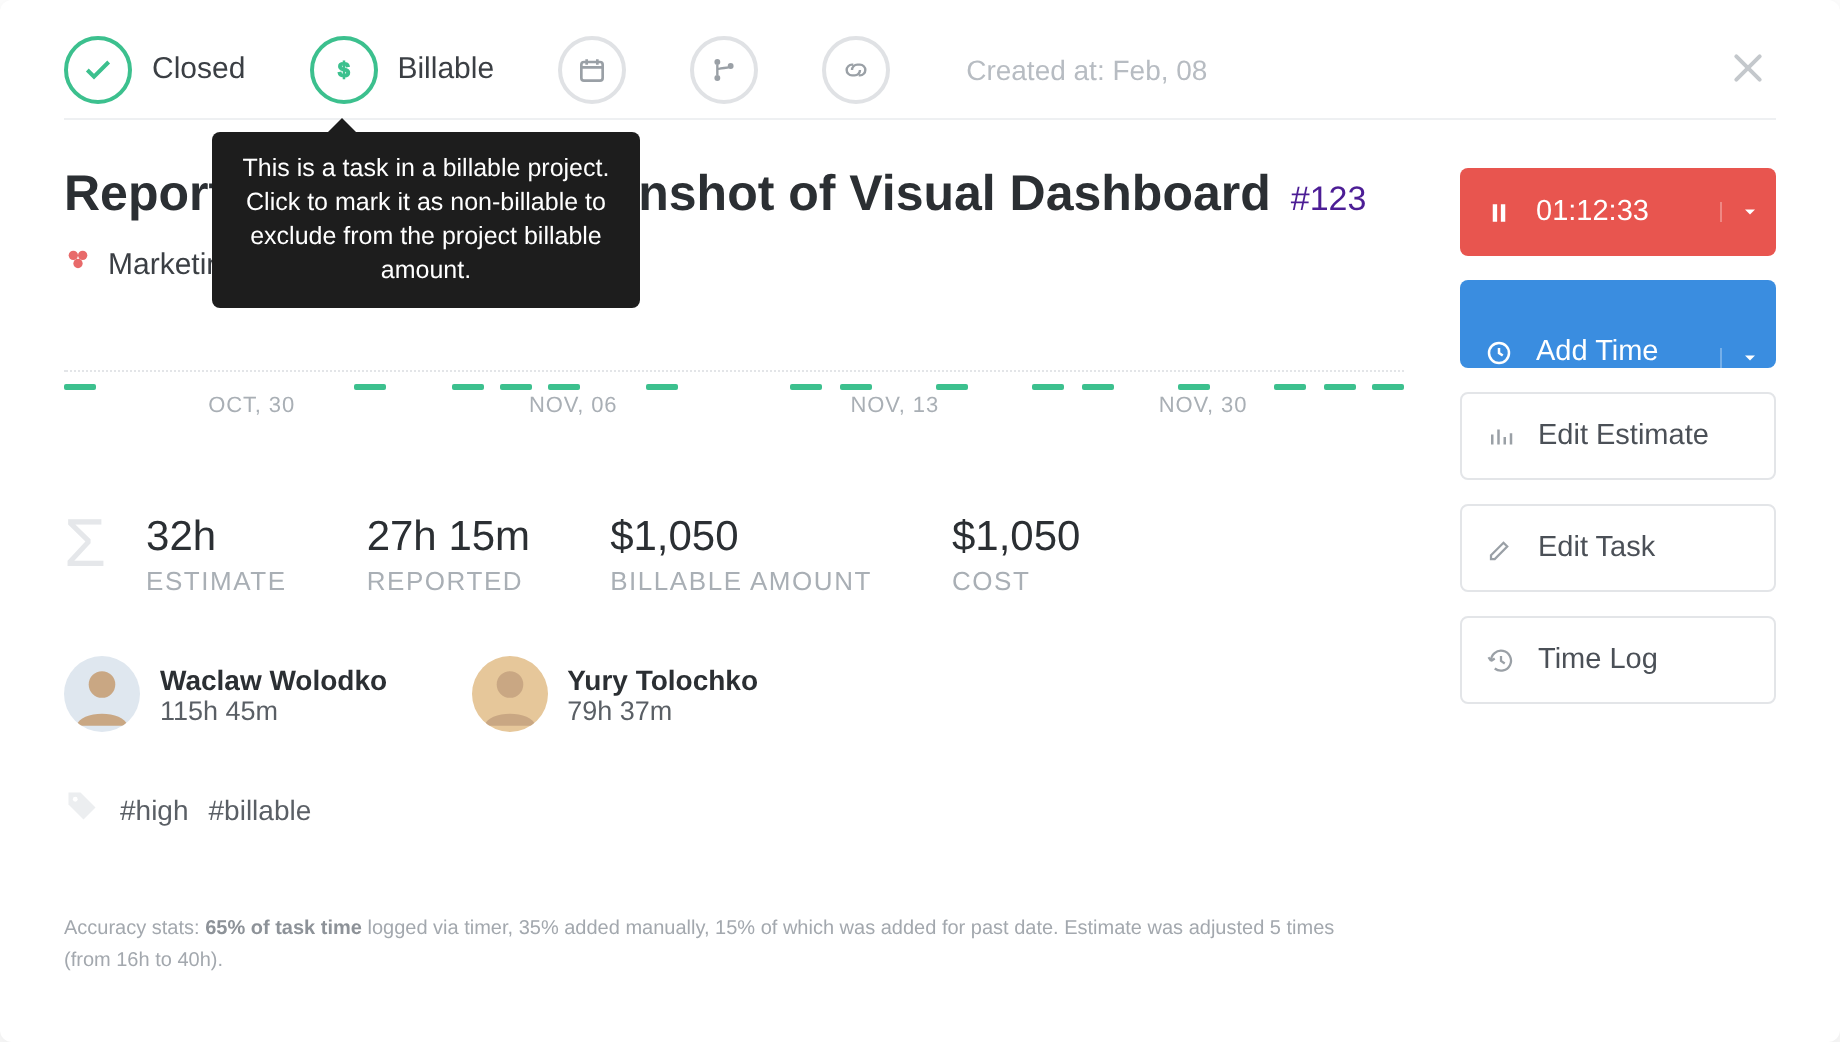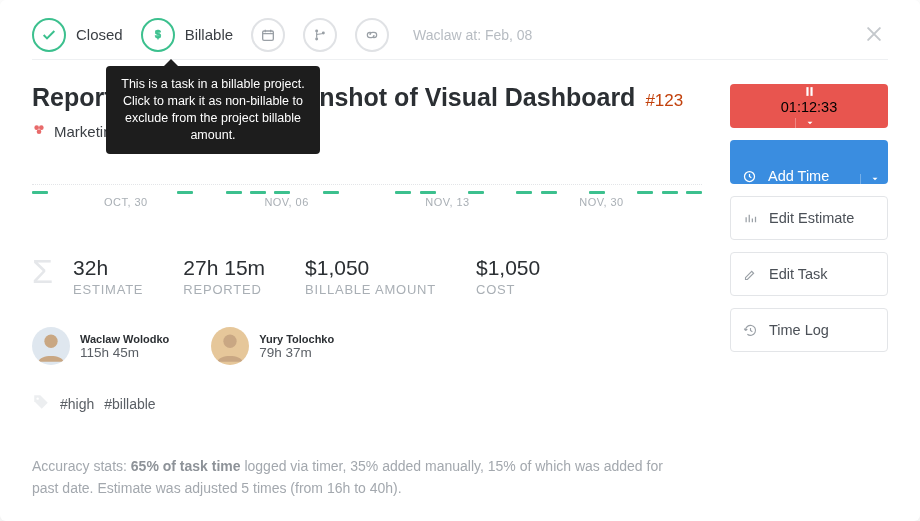--- a/index.html
+++ b/index.html
@@ -3,21 +3,21 @@
 <meta charset="utf-8">
 <style>
   * { box-sizing: border-box; margin: 0; padding: 0; font-family: -apple-system, BlinkMacSystemFont, "Segoe UI", Helvetica, Arial, sans-serif; }
   body { background: #fff; display: flex; align-items: flex-start; justify-content: center; }
   .card {
     width: 920px; height: 521px; background: #fff; border-radius: 6px;
     box-shadow: 0 8px 28px rgba(0,0,0,.12); position: relative; overflow: hidden;
     padding: 16px 32px 24px 32px;
   }
   
-  .toolbar { display: flex; align-items: center; gap: 18px; height: 44px; border-bottom: 1px solid #eef0f2; padding-bottom:6px; margin-bottom:22px; position:relative; }
+  .toolbar { display: flex; align-items: center; gap: 32px; height: 44px; border-bottom: 1px solid #eef0f2; padding-bottom:6px; margin-bottom:22px; position:relative; }
   .pill { display:flex; align-items:center; gap:10px; cursor:pointer; }
   .circle {
     width:34px; height:34px; border-radius:50%; border:2px solid #3cc08e;
     display:flex; align-items:center; justify-content:center;
   }
   .circle svg { width:16px; height:16px; }
   .circle.grey { border-color:#e0e2e5; }
   .circle.grey svg, .circle.grey .glyph { color:#9aa0a6; fill:#9aa0a6; }
   .circle.green svg { fill:#3cc08e; color:#3cc08e; stroke:#3cc08e; }
   .pill-label { font-size:15px; color:#3b3f44; }
@@ -26,21 +26,21 @@
     position:absolute; right:0; top:4px; width:28px; height:28px; display:flex;
     align-items:center; justify-content:center; color:#c4c8cc; cursor:pointer; font-size:22px;
   }
   
   .body { display:flex; gap:28px; }
   .main { flex:1; min-width:0; }
   .side { width:158px; display:flex; flex-direction:column; gap:12px; padding-top:2px; }
   
   .title-row { display:flex; align-items:baseline; gap:10px; }
   .title { font-size:25px; font-weight:600; color:#2b2f33; line-height:1.25; }
-  .task-num { color:#c2410c; font-size:17px; font-weight:400;text-align:right; }
+  .task-num { color:#4c1d95; font-size:17px; font-weight:400;text-align:right; }
   .project-row { display:flex; align-items:center; gap:8px; margin-top:10px; color:#3b3f44; font-size:15px;}
   .project-ic { color:#e86a6a; }
   
   .tooltip {
     position:absolute; top:66px; left:106px; width:214px; background:#1d1d1d; color:#fff;
     font-size:12.5px; line-height:1.35; text-align:center; padding:10px 12px; border-radius:4px;
     z-index:20;
   }
   .tooltip::before {
     content:""; position:absolute; top:-7px; left:58px; border:7px solid transparent;
@@ -57,34 +57,34 @@
   .stats-row { display:flex; align-items:flex-start; gap:40px; margin-top:42px; }
   .sigma { color:#e5e7ea; font-size:34px; font-weight:300; margin-right:-20px; margin-top:-4px;}
   .stat { display:flex; flex-direction:column; }
   .stat .val { font-size:21px; color:#2b2f33; font-weight:500;}
   .stat .lbl { font-size:13px; color:#a9afb5; letter-spacing:.06em; margin-top:2px; }
   
   .members { display:flex; gap:42px; margin-top:30px; }
   .member { display:flex; align-items:center; gap:10px; }
   .avatar { width:38px; height:38px; border-radius:50%; background:#e6d2b8; display:flex; align-items:center; justify-content:center; overflow:hidden;}
   .avatar svg{width:38px;height:38px;}
-  .m-name { font-size:11px; font-weight:600; color:#2b2f33; }
+  .m-name { font-size:14px; font-weight:600; color:#2b2f33; }
   .m-time { font-size:13.5px; color:#5a5f65; }
   
   .tags-row { display:flex; align-items:center; gap:10px; margin-top:28px; color:#5a5f65; font-size:14px;}
   .tag-ic { color:#dfe2e5; }
   
-  .footnote { margin-top:42px; font-size:14px; color:#a3a8ae; line-height:1.55; max-width:640px;}
+  .footnote { margin-top:42px; font-size:10px; color:#a3a8ae; line-height:1.55; max-width:640px;}
   .footnote b { color:#8d9298; font-weight:600;}
   
   .btn { height:44px; border-radius:4px; display:flex; align-items:center; font-size:14.5px; position:relative; cursor:pointer;}
   .btn .ic { width:38px; display:flex; align-items:center; justify-content:center; }
   .btn .txt { flex:1; }
   .btn .caret { width:28px; display:flex; align-items:center; justify-content:center; border-left:1px solid rgba(255,255,255,.3);}
-  .btn.red { background:#e8554f; color:#000000;flex-direction:column; }
+  .btn.red { background:#e8554f; color:#ffffff; }
   .btn.blue { background:#3a8de0; color:#fff;align-items:flex-end; }
   .btn.outline { border:1px solid #e3e5e8; color:#4b5057; background:#fff;}
   .btn.outline .ic { color:#9aa0a6; }
   .caret svg{width:10px;height:10px;fill:#fff;}
   .ic svg{width:15px;height:15px;}
 </style>
 </head>
 <body>
 
 <div class="card">
@@ -119,21 +119,21 @@
           <circle cx="17" cy="9" r="2.2" fill="#9aa0a6"></circle>
           <path d="M7 8v8M7 12c0-2 10-1 10-3" fill="none" stroke="#9aa0a6" stroke-width="1.8"></path>
         </svg>
     </span>
     <span class="circle grey">
       <svg viewBox="0 0 24 24">
           <path d="M9 12a4 4 0 0 1 4-4h2a4 4 0 0 1 0 8h-1M15 12a4 4 0 0 1-4 4H9a4 4 0 0 1 0-8h1" fill="none" stroke="#9aa0a6" stroke-width="1.8"></path>
         </svg>
     </span>
     <span class="created">
-      <span>Waclaw at:</span>
+      <span>Created at:</span>
       <span>Feb, 08</span>
     </span>
     <div class="close-x">
       <svg viewBox="0 0 24 24" width="20" height="20">
           <path d="M5 5l14 14M19 5L5 19" stroke="#c4c8cc" stroke-width="2.4" stroke-linecap="round"></path>
         </svg>
     </div>
   </div>
 
   <div class="tooltip">This is a task in a billable project. Click to mark it as non-billable to exclude from the project billable amount.</div>

